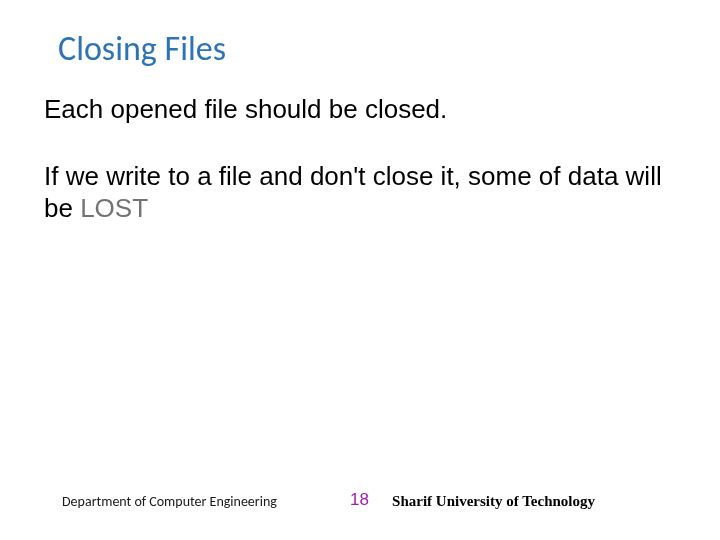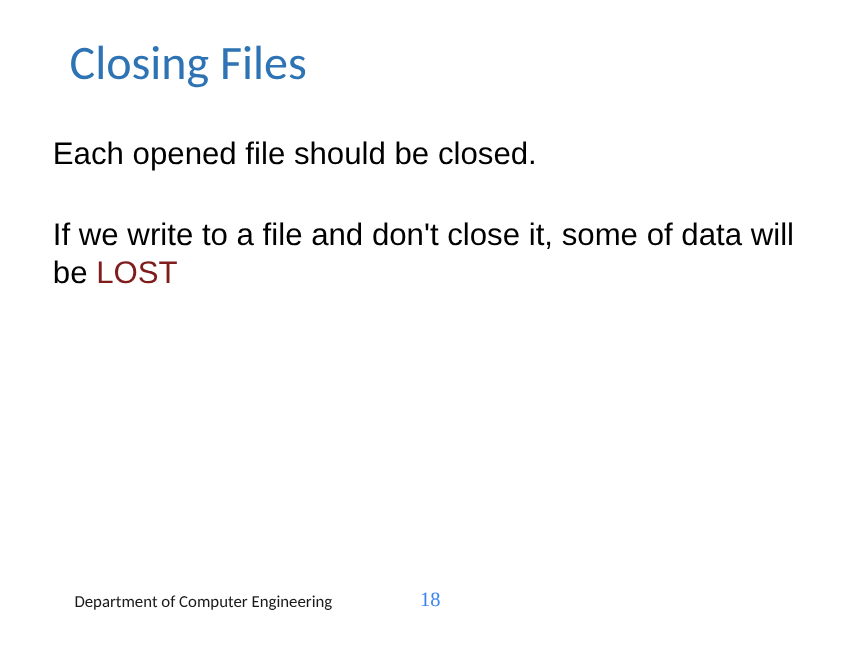--- a/index.html
+++ b/index.html
@@ -11,24 +11,24 @@
     position: relative;
   }
   .slide {
     width: 720px;
     height: 540px;
     position: relative;
     padding: 28px 30px 0 30px;
   }
   .title {
     font-family: Calibri, Arial, sans-serif;
-    font-size: 40px;
+    font-size: 34px;
     color: #2E74B5;
     margin-left: 28px;
-    margin-bottom: 35px;
+    margin-bottom: 24px;
     font-weight: 400;
   }
   .body {
     font-size: 26px;
     line-height: 1.25;
     color: #000;
   }
   .bullet {
     display: flex;
     align-items: center;
@@ -37,21 +37,21 @@
   .bullet .marker {
     width: 14px;
     flex-shrink: 0;
     font-size: 26px;
     line-height: 1.25;
     text-align: left;
   }
   .bullet .text {
     flex: 1;
   }
-  .lost { color: #7f1d1d; }
+  .lost { color: #737373; }
   .code {
     font-family: Verdana, Geneva, sans-serif;
     font-size: 23px;
     margin-left: 78px;
     margin-top: 4px;
   }
   .footer {
     position: absolute;
     bottom: 30px;
     left: 0;
@@ -60,23 +60,23 @@
     align-items: center;
     justify-content: space-between;
     padding: 0 48px 0 62px;
     font-size: 14px;
   }
   .footer .dept {
     font-family: Calibri, Arial, sans-serif;
     color: #1a1a1a;
   }
   .footer .pagenum {
-    font-family: Liberation Serif, serif;
+    font-family: Liberation Sans, sans-serif;
     font-size: 17px;
-    color: #3b82f6;
+    color: #a21caf;
     position: absolute;
     left: 350px;
     bottom: 0;
   }
   .footer .univ {
     font-family: "Times New Roman", Times, serif;
     font-weight: bold;
     font-size: 15px;
     color: #000;
   }
@@ -102,15 +102,16 @@
       </span>
     </div>
 
 
 
   </div>
 
   <div class="footer">
     <span class="dept">Department of Computer Engineering</span>
     <span class="pagenum">18</span>
+    <span class="univ">Sharif University of Technology</span>
   </div>
 
 </div>
 
 </body></html>

